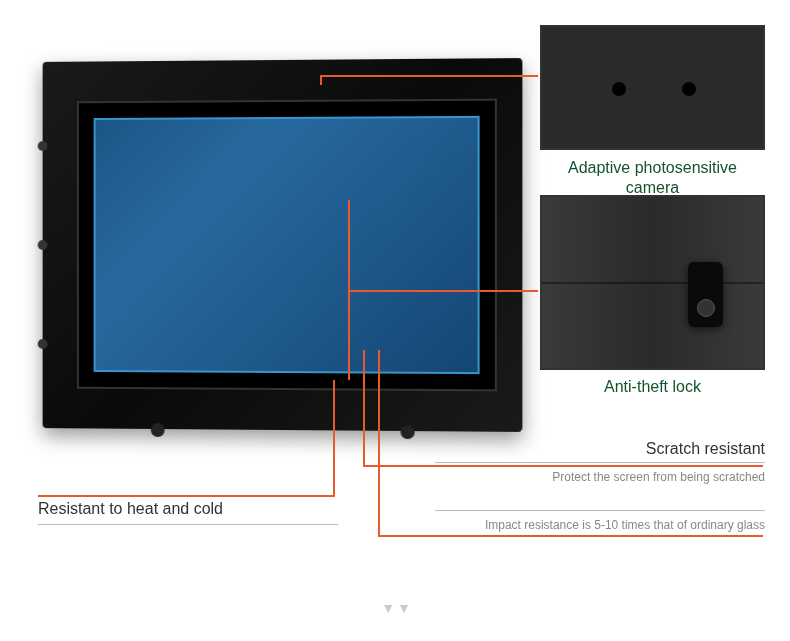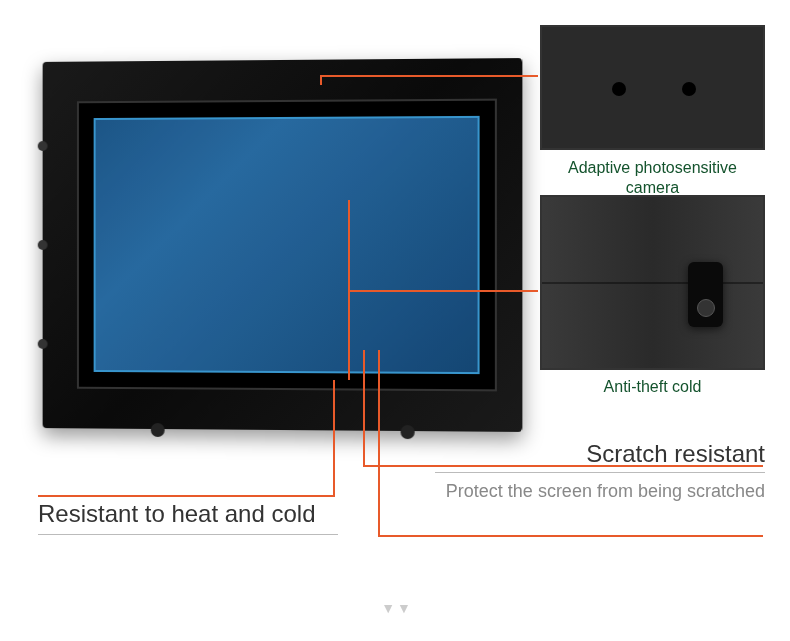--- a/index.html
+++ b/index.html
@@ -28,22 +28,22 @@
 .camera-dot{position:absolute;width:14px;height:14px;background:#000;border-radius:50%;top:55px}
 .camera-dot.d1{left:70px}.camera-dot.d2{left:140px}
 .lock-box{right:25px;top:195px;width:225px;height:175px;background:linear-gradient(90deg,#3a3a3a 0%,#2a2a2a 50%,#3a3a3a 100%)}
 .lock-line{position:absolute;left:0;right:0;top:85px;height:2px;background:rgba(0,0,0,0.4)}
 .lock-body{position:absolute;right:40px;top:65px;width:35px;height:65px;background:#0a0a0a;border-radius:6px;box-shadow:0 2px 8px rgba(0,0,0,0.6)}
 .lock-cyl{position:absolute;left:50%;bottom:10px;transform:translateX(-50%);width:18px;height:18px;background:#333;border-radius:50%;border:1px solid #555}
 .caption{position:absolute;font-size:16px;color:#14532d;text-align:center;font-weight:400}
 .camera-caption{right:25px;top:158px;width:225px;line-height:1.25}
 .lock-caption{right:25px;top:378px;width:225px}
 .feature{position:absolute}
-.feature-title{font-size:24px;color:#333;padding-bottom:4px;font-weight:400}
-.feature-desc{font-size:18px;color:#888;line-height:1.35;border-top:1px solid #bbb;padding-top:6px}
+.feature-title{font-size:16px;color:#333;padding-bottom:4px;font-weight:400}
+.feature-desc{font-size:12px;color:#888;line-height:1.35;border-top:1px solid #bbb;padding-top:6px}
 .feature-heat{left:38px;top:500px;width:300px}
 .feature-heat .feature-title{border-bottom:1px solid #bbb;padding-bottom:6px;margin-bottom:20px}
 .feature-heat .feature-desc{border-top:none;padding-top:0}
 .feature-scratch{right:25px;top:440px;width:330px;text-align:right}
 .feature-impact{right:25px;top:510px;width:330px;text-align:right}
 .chevrons{position:absolute;left:50%;bottom:25px;transform:translateX(-50%);color:#ccc;font-size:14px;letter-spacing:-2px}
 </style>
 </head>
 <body>
 
@@ -76,27 +76,28 @@
   <div class="camera-dot d2"></div>
 </div>
 <div class="caption camera-caption">Adaptive photosensitive camera</div>
 
 <div class="detail-box lock-box">
   <div class="lock-line"></div>
   <div class="lock-body">
     <div class="lock-cyl"></div>
   </div>
 </div>
-<div class="caption lock-caption">Anti-theft cold</div>
+<div class="caption lock-caption">Anti-theft lock</div>
 
 <div class="feature feature-scratch">
   <div class="feature-title">Scratch resistant</div>
   <div class="feature-desc">Protect the screen from being scratched</div>
 </div>
 
 <div class="feature feature-heat">
   <div class="feature-title">Resistant to heat and cold</div>
 </div>
 
 <div class="feature feature-impact">
+  <div class="feature-desc">Impact resistance is 5-10 times that of ordinary glass</div>
 </div>
 
 <div class="chevrons">▼&nbsp;&nbsp;▼</div>
 
 </body></html>

